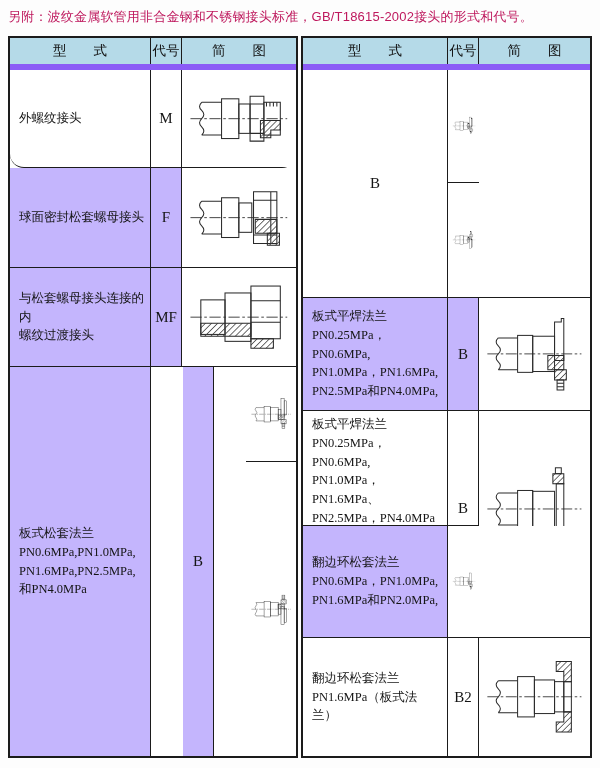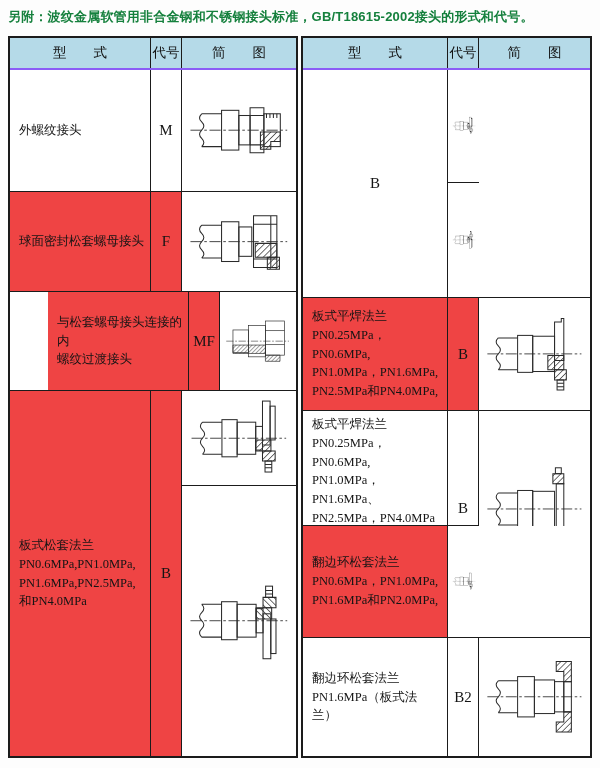--- a/index.html
+++ b/index.html
@@ -1,56 +1,56 @@
 <!DOCTYPE html>
 <html><head>
 <meta charset="utf-8">
 <style>
   *{box-sizing:border-box;margin:0;padding:0}
   html,body{background:#fdfdfd}
   body{width:600px;height:768px;overflow:hidden;font-family:"Liberation Sans",sans-serif}
   .page{width:600px;height:768px;padding:6px 8px 0 8px;background:#fdfdfd}
-  .title{font-size:13px;font-weight:700;color:#15803d;margin:2px 0 10px 0;letter-spacing:.2px;white-space:nowrap}
+  .title{font-size:13px;font-weight:400;color:#be185d;margin:2px 0 10px 0;letter-spacing:.2px;white-space:nowrap}
   .tables{display:flex;gap:3px}
   .tbl{border:2px solid #1b1b1b;background:#fff;display:flex;flex-direction:column;height:722px}
   .t0{width:290px}
   .t1{width:291px}
-  .hdr{display:grid;height:32px;background:#b5dae8;border-bottom:2px solid #8b5cf6;font-size:13.5px;color:#111}
+  .hdr{display:grid;height:32px;background:#b5dae8;border-bottom:6px solid #8b5cf6;font-size:13.5px;color:#111}
   .t0 .hdr,.t0 .row{grid-template-columns:141px 31px 1fr}
   .t1 .hdr,.t1 .row{grid-template-columns:145px 31px 1fr}
   .hcell{display:flex;align-items:center;justify-content:center;height:100%}
   .hcell.bdr{border-right:1.5px solid #1b1b1b}
   .rows{flex:1;display:flex;flex-direction:column}
   .row{display:grid;border-bottom:1.5px solid #1b1b1b;background:#fff}
   .row:last-child{border-bottom:none}
   .c-type{border-right:1.5px solid #1b1b1b;display:flex;align-items:center;padding:4px 5px 4px 9px;
           font-family:"Liberation Serif",serif;font-size:12.5px;line-height:1.5;white-space:pre-line;color:#141414}
   .c-code{border-right:1.5px solid #1b1b1b;display:flex;align-items:center;justify-content:center;
           font-family:"Liberation Serif",serif;font-size:15px;color:#141414}
   .c-diag{display:flex;flex-direction:column;background:#fff}
   .sub{flex:1;display:flex;align-items:center;justify-content:center;padding:3px;min-height:0}
   .sub + .sub{border-top:1.5px solid #1b1b1b}
   .sub svg{display:block;width:96%;height:96%}
-  .hl{background:#ef4444}
+  .hl{background:#c4b5fd}
 </style>
 </head>
 <body>
 
 <div class="page">
   <div class="title">另附：波纹金属软管用非合金钢和不锈钢接头标准，GB/T18615-2002接头的形式和代号。</div>
   <div class="tables">
 
     <div class="tbl t0" id="tbl0">
       <div class="hdr">
         <div class="hcell bdr">型　　式</div>
         <div class="hcell bdr">代号</div>
         <div class="hcell">简　　图</div>
       </div>
       <div class="rows">
-          <div class="row" style="height: 122px;">
+          <div class="row" style="height: 98px; border-radius: 14px;">
             <div class="c-type">外螺纹接头</div>
             <div class="c-code">M</div>
             <div class="c-diag">
               <div class="sub">
                 <svg viewBox="0 0 120 100" preserveAspectRatio="xMidYMid meet">
                   <defs>
                     <pattern id="hp" width="5" height="5" patternUnits="userSpaceOnUse" patternTransform="rotate(45)">
                       <line x1="0" y1="0" x2="0" y2="5" stroke="#3a3a3a" stroke-width="1.7"></line>
                     </pattern>
                   </defs>
@@ -85,21 +85,21 @@
                     <rect x="40" y="27" width="20" height="46"></rect>
                     <rect x="60" y="33" width="15" height="34"></rect>
                     <path d="M77 20 h27 v60 h-27 z M77 30 h27 M77 70 h27 M97 20 v60"></path>
                     <path d="M79 52 h25 v16 h-25 z" fill="url(#hp)"></path>
                     <path d="M93 68 h14 v14 h-14 z" fill="url(#hp)"></path>
                   </g>
                 </svg>
               </div>
             </div>
           </div>
-          <div class="row" style="height: 99px; padding-left: 38px;">
+          <div class="row" style="height: 99px;">
             <div class="c-type hl">与松套螺母接头连接的内
 螺纹过渡接头</div>
             <div class="c-code hl">MF</div>
             <div class="c-diag">
               <div class="sub">
                 <svg viewBox="0 0 120 100" preserveAspectRatio="xMidYMid meet">
                   <defs>
                     <pattern id="hp" width="5" height="5" patternUnits="userSpaceOnUse" patternTransform="rotate(45)">
                       <line x1="0" y1="0" x2="0" y2="5" stroke="#3a3a3a" stroke-width="1.7"></line>
                     </pattern>
@@ -110,21 +110,21 @@
                     <rect x="44" y="22" width="30" height="56"></rect>
                     <rect x="74" y="14" width="34" height="61"></rect>
                     <path d="M74 31 h34 M74 56 h34"></path>
                     <path d="M16 57 h58 v15 h-58 z" fill="url(#hp)"></path>
                     <path d="M74 75 h26 v11 h-26 z" fill="url(#hp)"></path>
                   </g>
                 </svg>
               </div>
             </div>
           </div>
-          <div class="row" style="flex: 1 1 0%;">
+          <div class="row" style="flex: 1 1 0%; gap: 32px;">
             <div class="c-type hl">板式松套法兰
 PN0.6MPa,PN1.0MPa,
 PN1.6MPa,PN2.5MPa,
 和PN4.0MPa</div>
             <div class="c-code hl">B</div>
             <div class="c-diag">
               <div class="sub" style="flex: 0 0 auto; height: 94px;">
                 <svg viewBox="0 0 120 100" preserveAspectRatio="xMidYMid meet">
                   <defs>
                     <pattern id="hp" width="5" height="5" patternUnits="userSpaceOnUse" patternTransform="rotate(45)">

